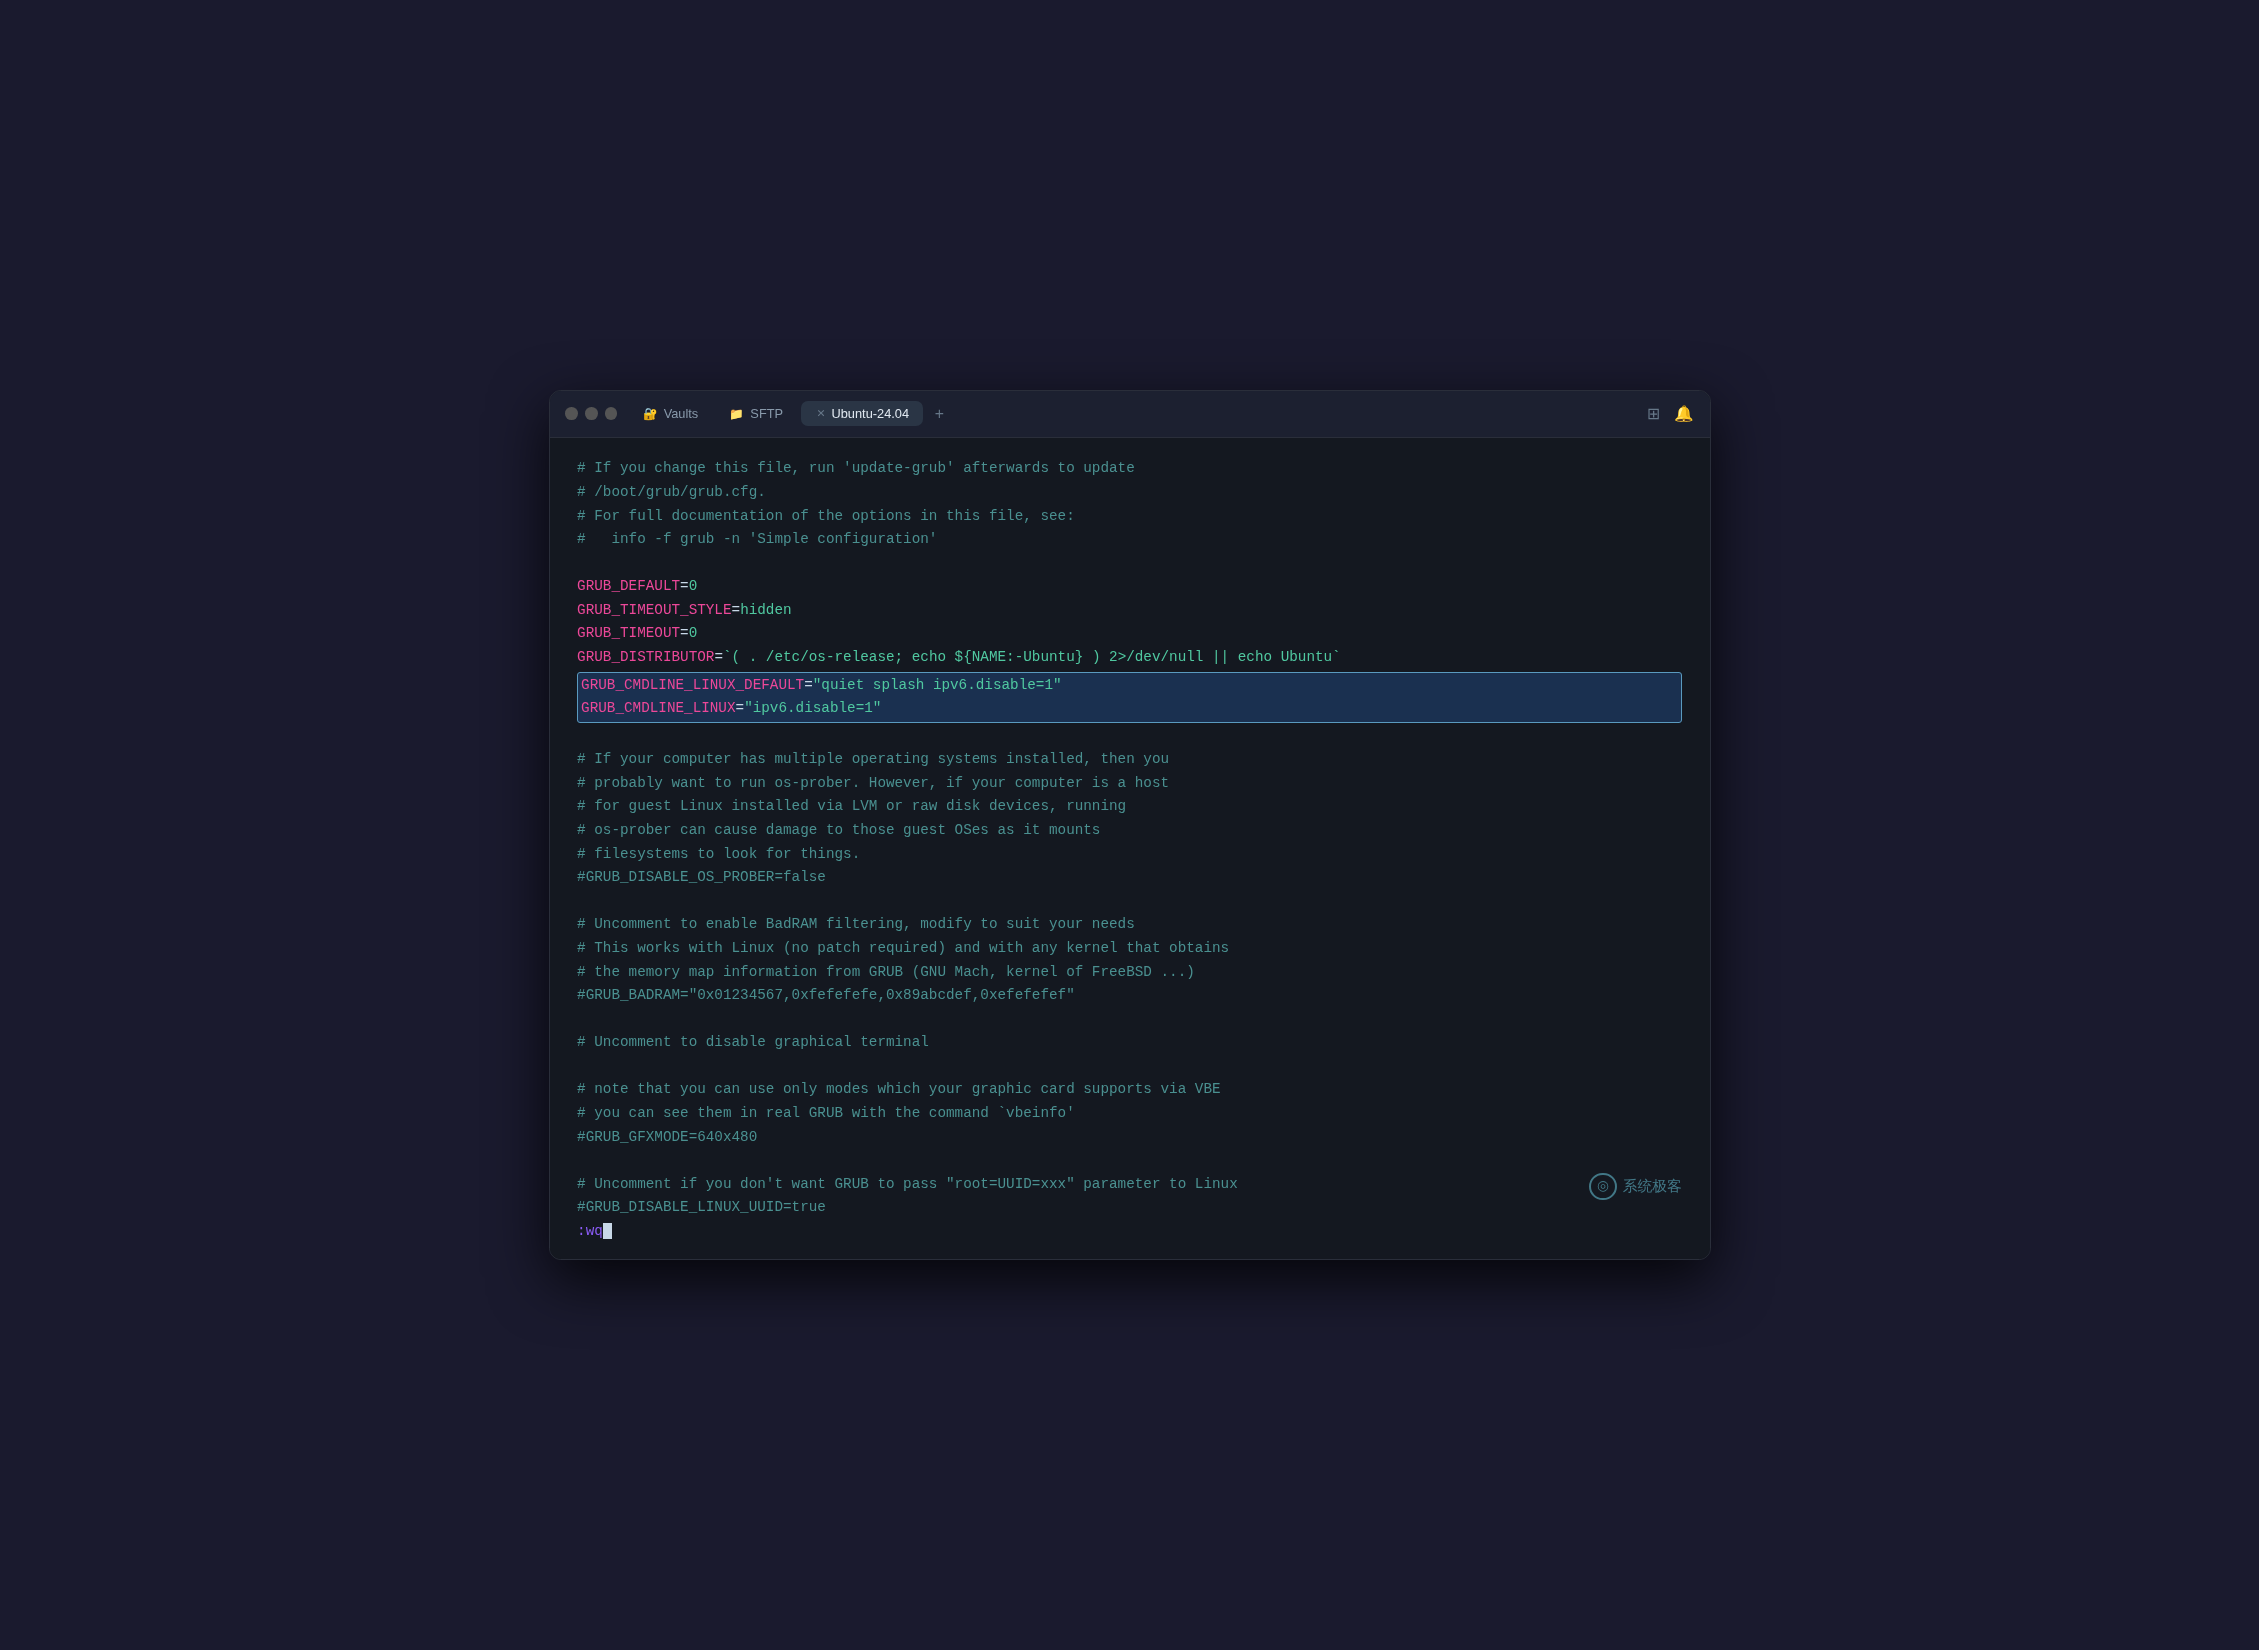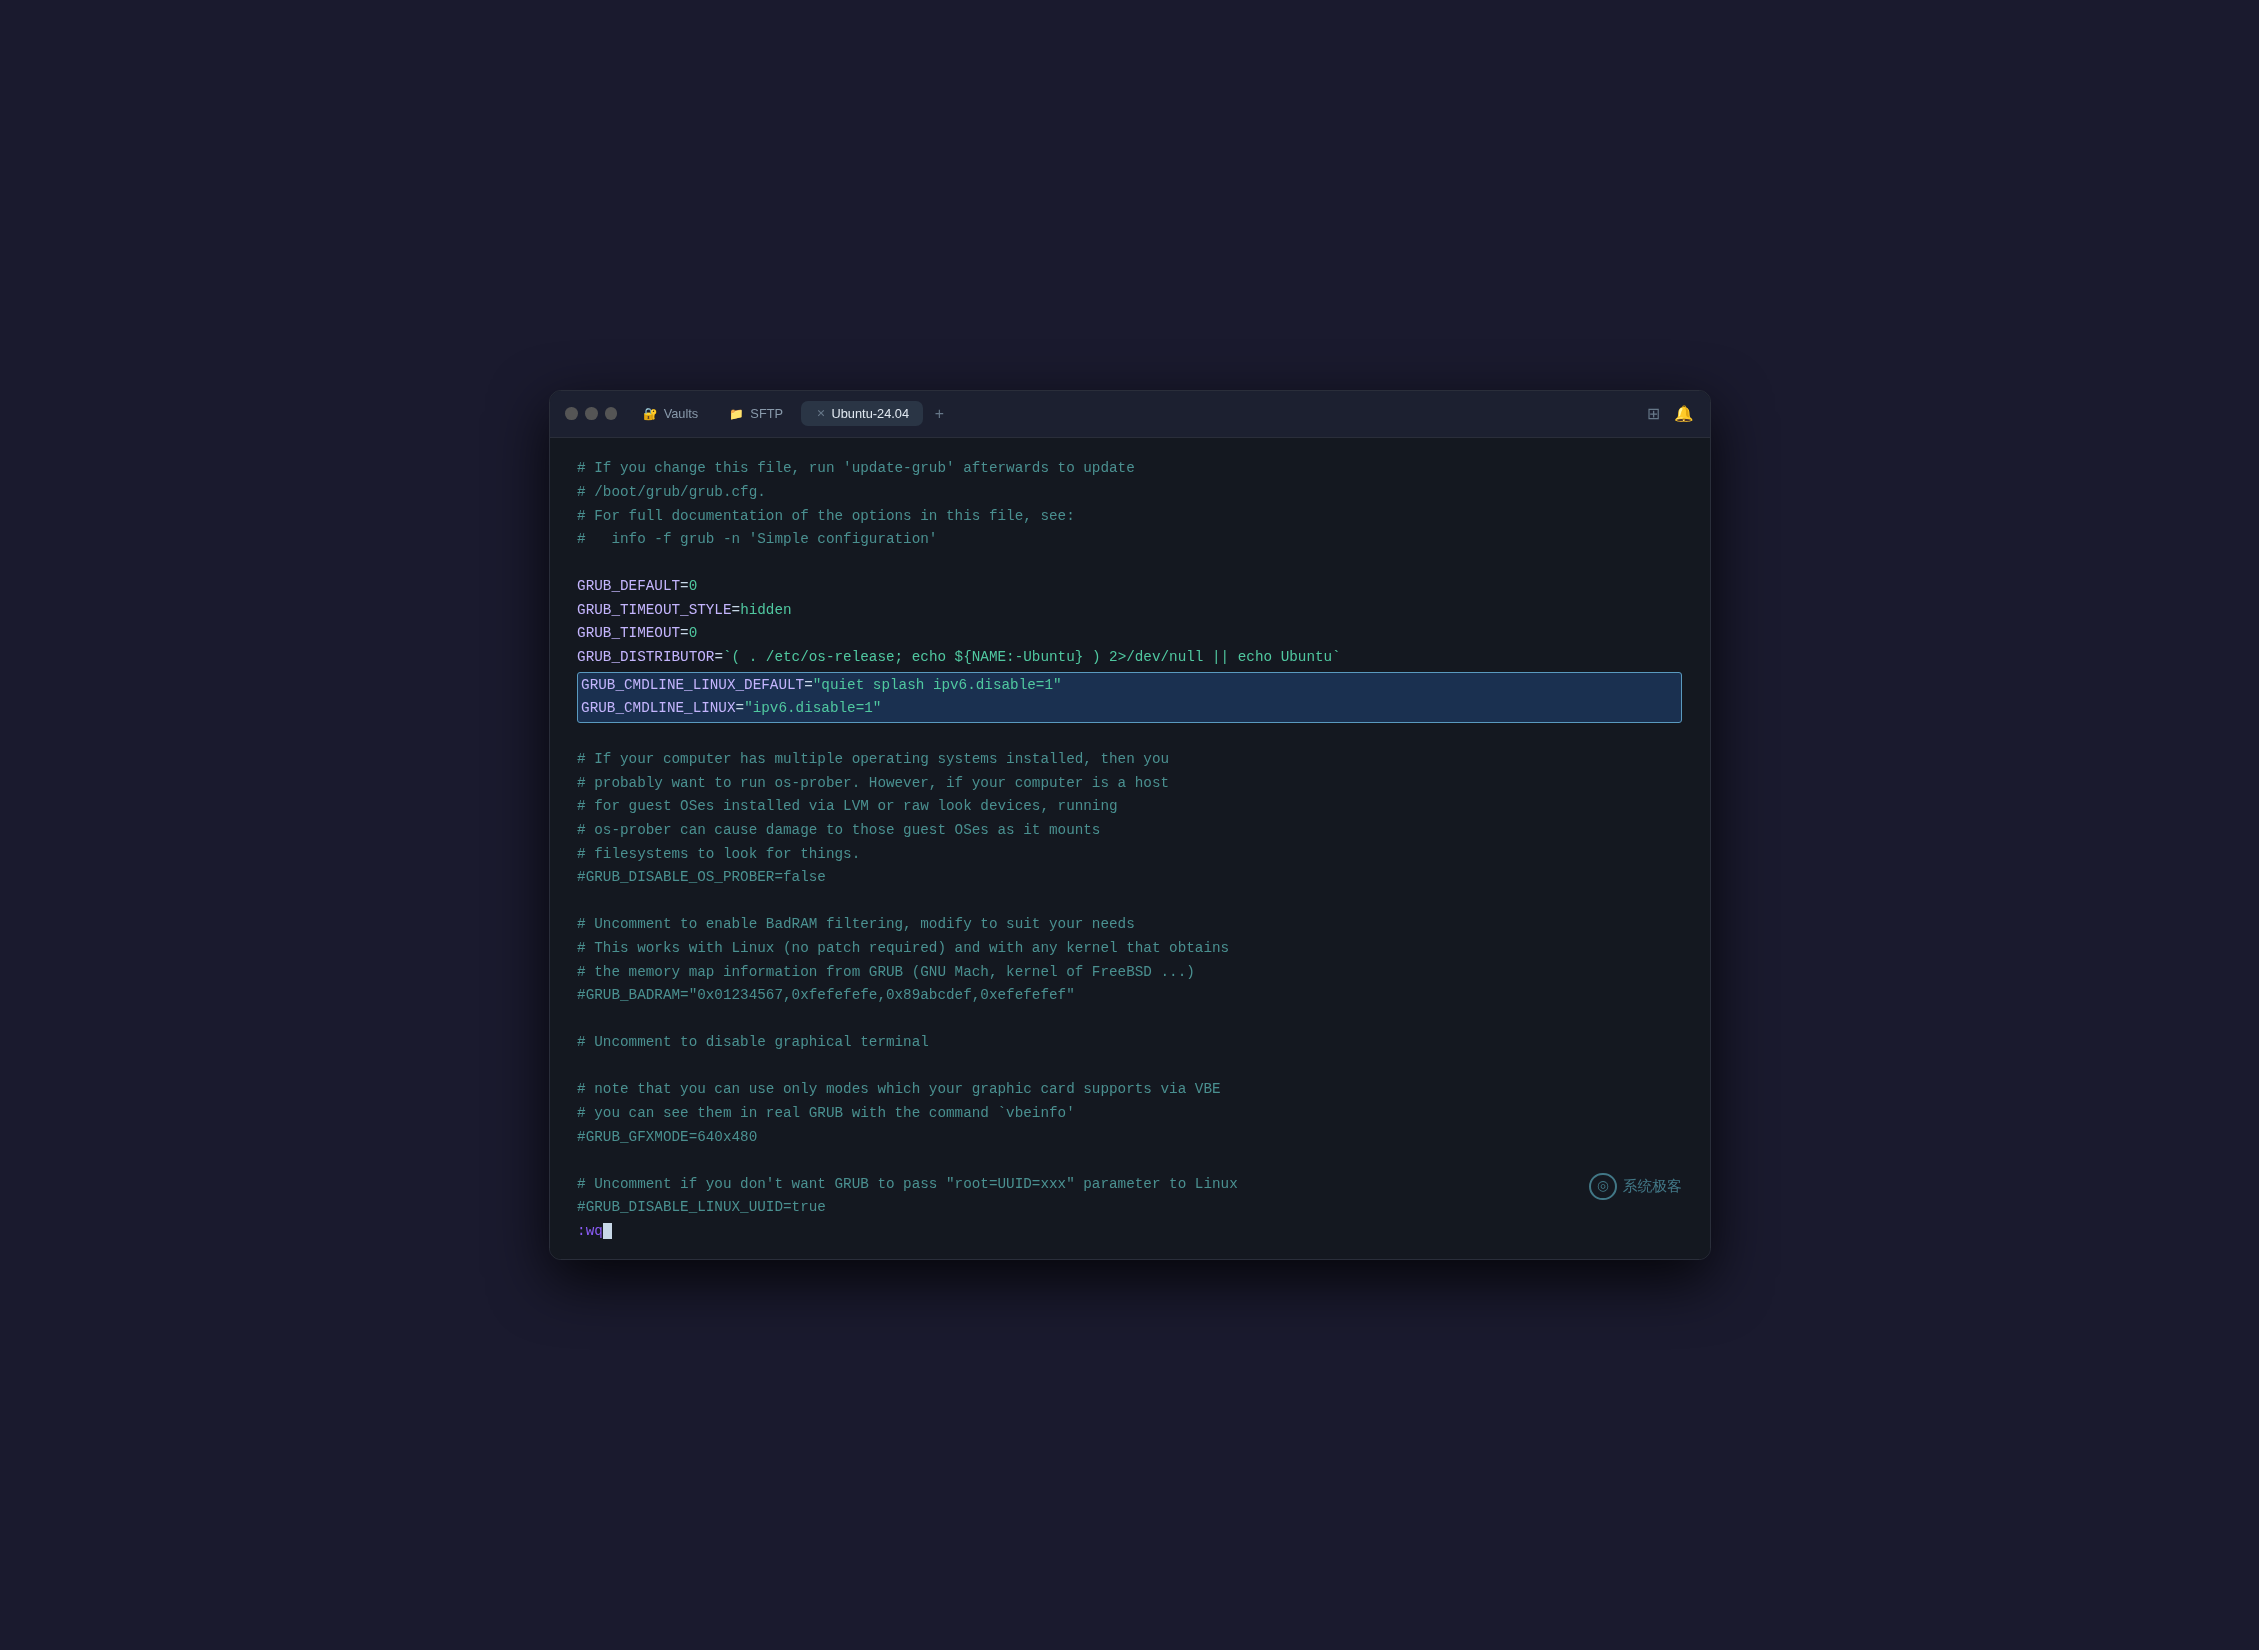--- a/index.html
+++ b/index.html
@@ -102,21 +102,21 @@
       padding: 19.7px 27.6px 15.8px 27.6px;
       font-family: 'Courier New', 'Menlo', 'Monaco', monospace;
       font-size: 14.3px;
       line-height: 1.65;
       color: #c8d8e8;
       min-height: 591px;
       position: relative;
     }
 
     .comment { color: #4a9090; }
-    .var-name { color: #c4b5fd; }
+    .var-name { color: #ec4899; }
     .var-value { color: #50c8a0; }
 
     .line {
       display: block;
       white-space: pre;
     }
 
     .selection-box {
       background: #1a3050;
       border: 1.5px solid #5a9abf;
@@ -219,21 +219,21 @@
     <span class="line"><span class="var-name">GRUB_DISTRIBUTOR</span>=<span class="var-value">`( . /etc/os-release; echo ${NAME:-Ubuntu} ) 2&gt;/dev/null || echo Ubuntu`</span></span>
 
     <div class="selection-box">
       <span class="line"><span class="var-name">GRUB_CMDLINE_LINUX_DEFAULT</span>=<span class="var-value">"quiet splash ipv6.disable=1"</span></span>
       <span class="line"><span class="var-name">GRUB_CMDLINE_LINUX</span>=<span class="var-value">"ipv6.disable=1"</span></span>
     </div>
 
     <span class="empty-line"></span>
     <span class="line comment"># If your computer has multiple operating systems installed, then you</span>
     <span class="line comment"># probably want to run os-prober. However, if your computer is a host</span>
-    <span class="line comment"># for guest OSes installed via LVM or raw look devices, running</span>
+    <span class="line comment"># for guest Linux installed via LVM or raw disk devices, running</span>
     <span class="line comment"># os-prober can cause damage to those guest OSes as it mounts</span>
     <span class="line comment"># filesystems to look for things.</span>
     <span class="line comment">#GRUB_DISABLE_OS_PROBER=false</span>
     <span class="empty-line"></span>
     <span class="line comment"># Uncomment to enable BadRAM filtering, modify to suit your needs</span>
     <span class="line comment"># This works with Linux (no patch required) and with any kernel that obtains</span>
     <span class="line comment"># the memory map information from GRUB (GNU Mach, kernel of FreeBSD ...)</span>
     <span class="line comment">#GRUB_BADRAM="0x01234567,0xfefefefe,0x89abcdef,0xefefefef"</span>
     <span class="empty-line"></span>
     <span class="line comment"># Uncomment to disable graphical terminal</span>

